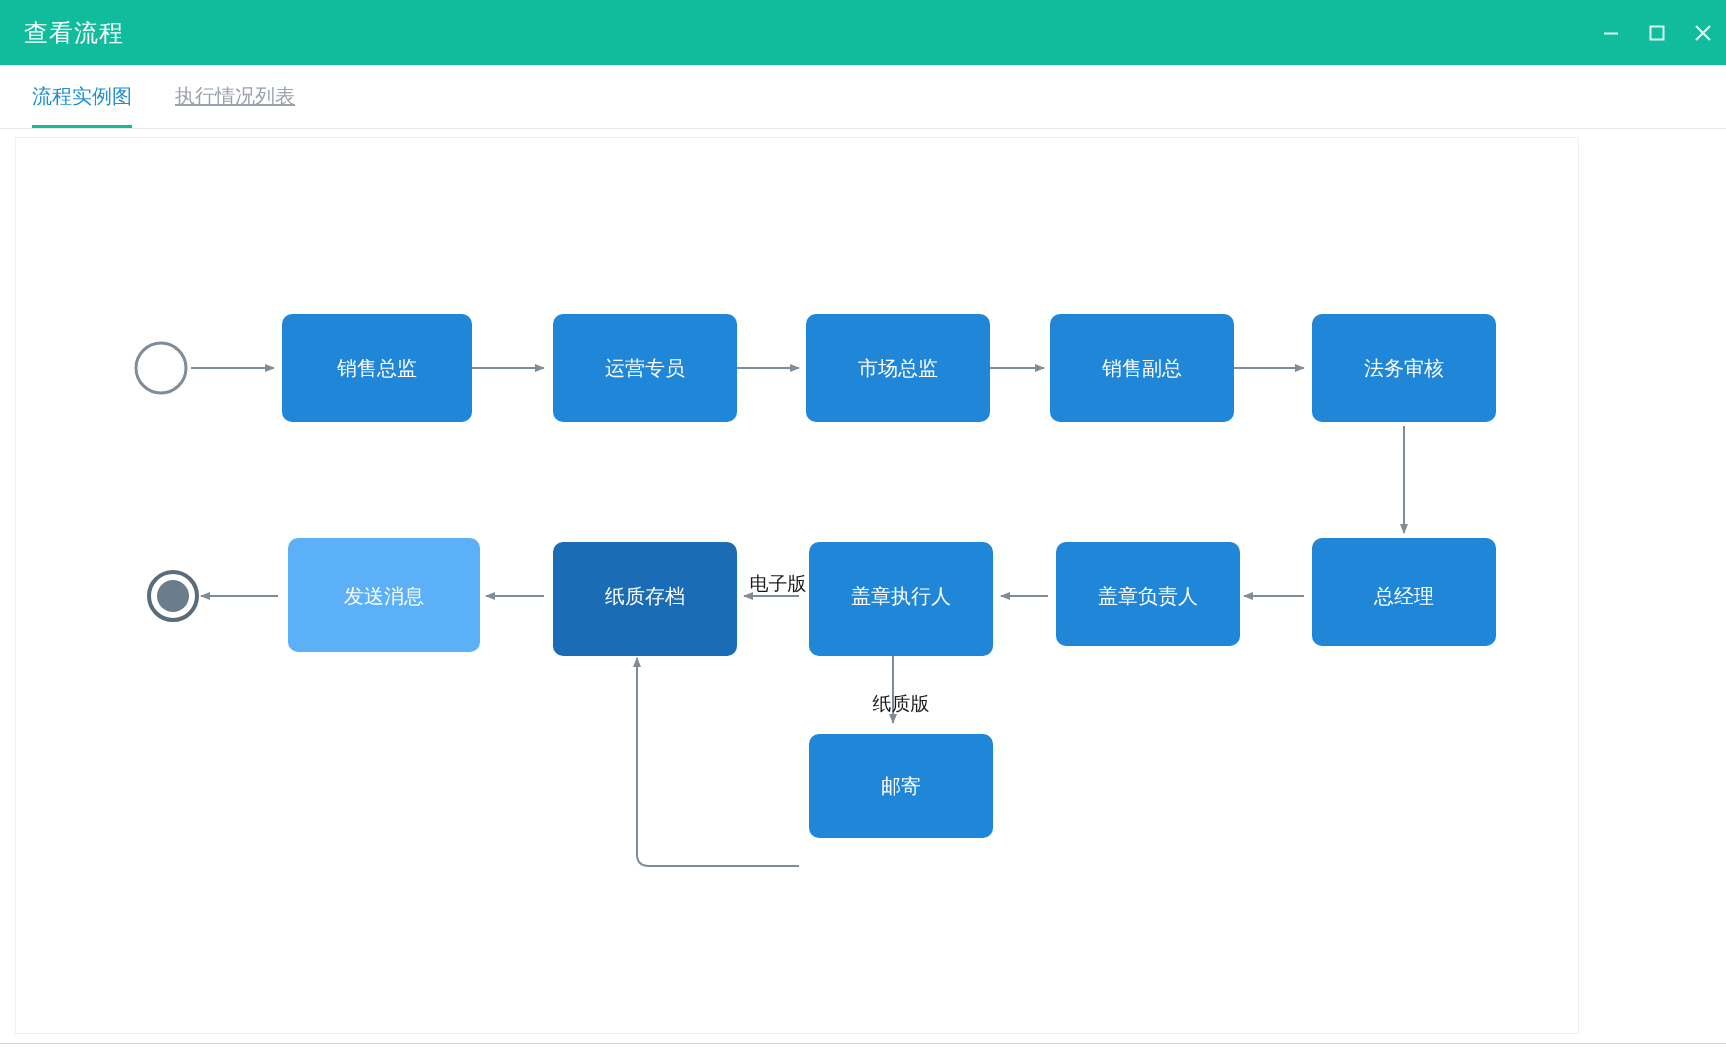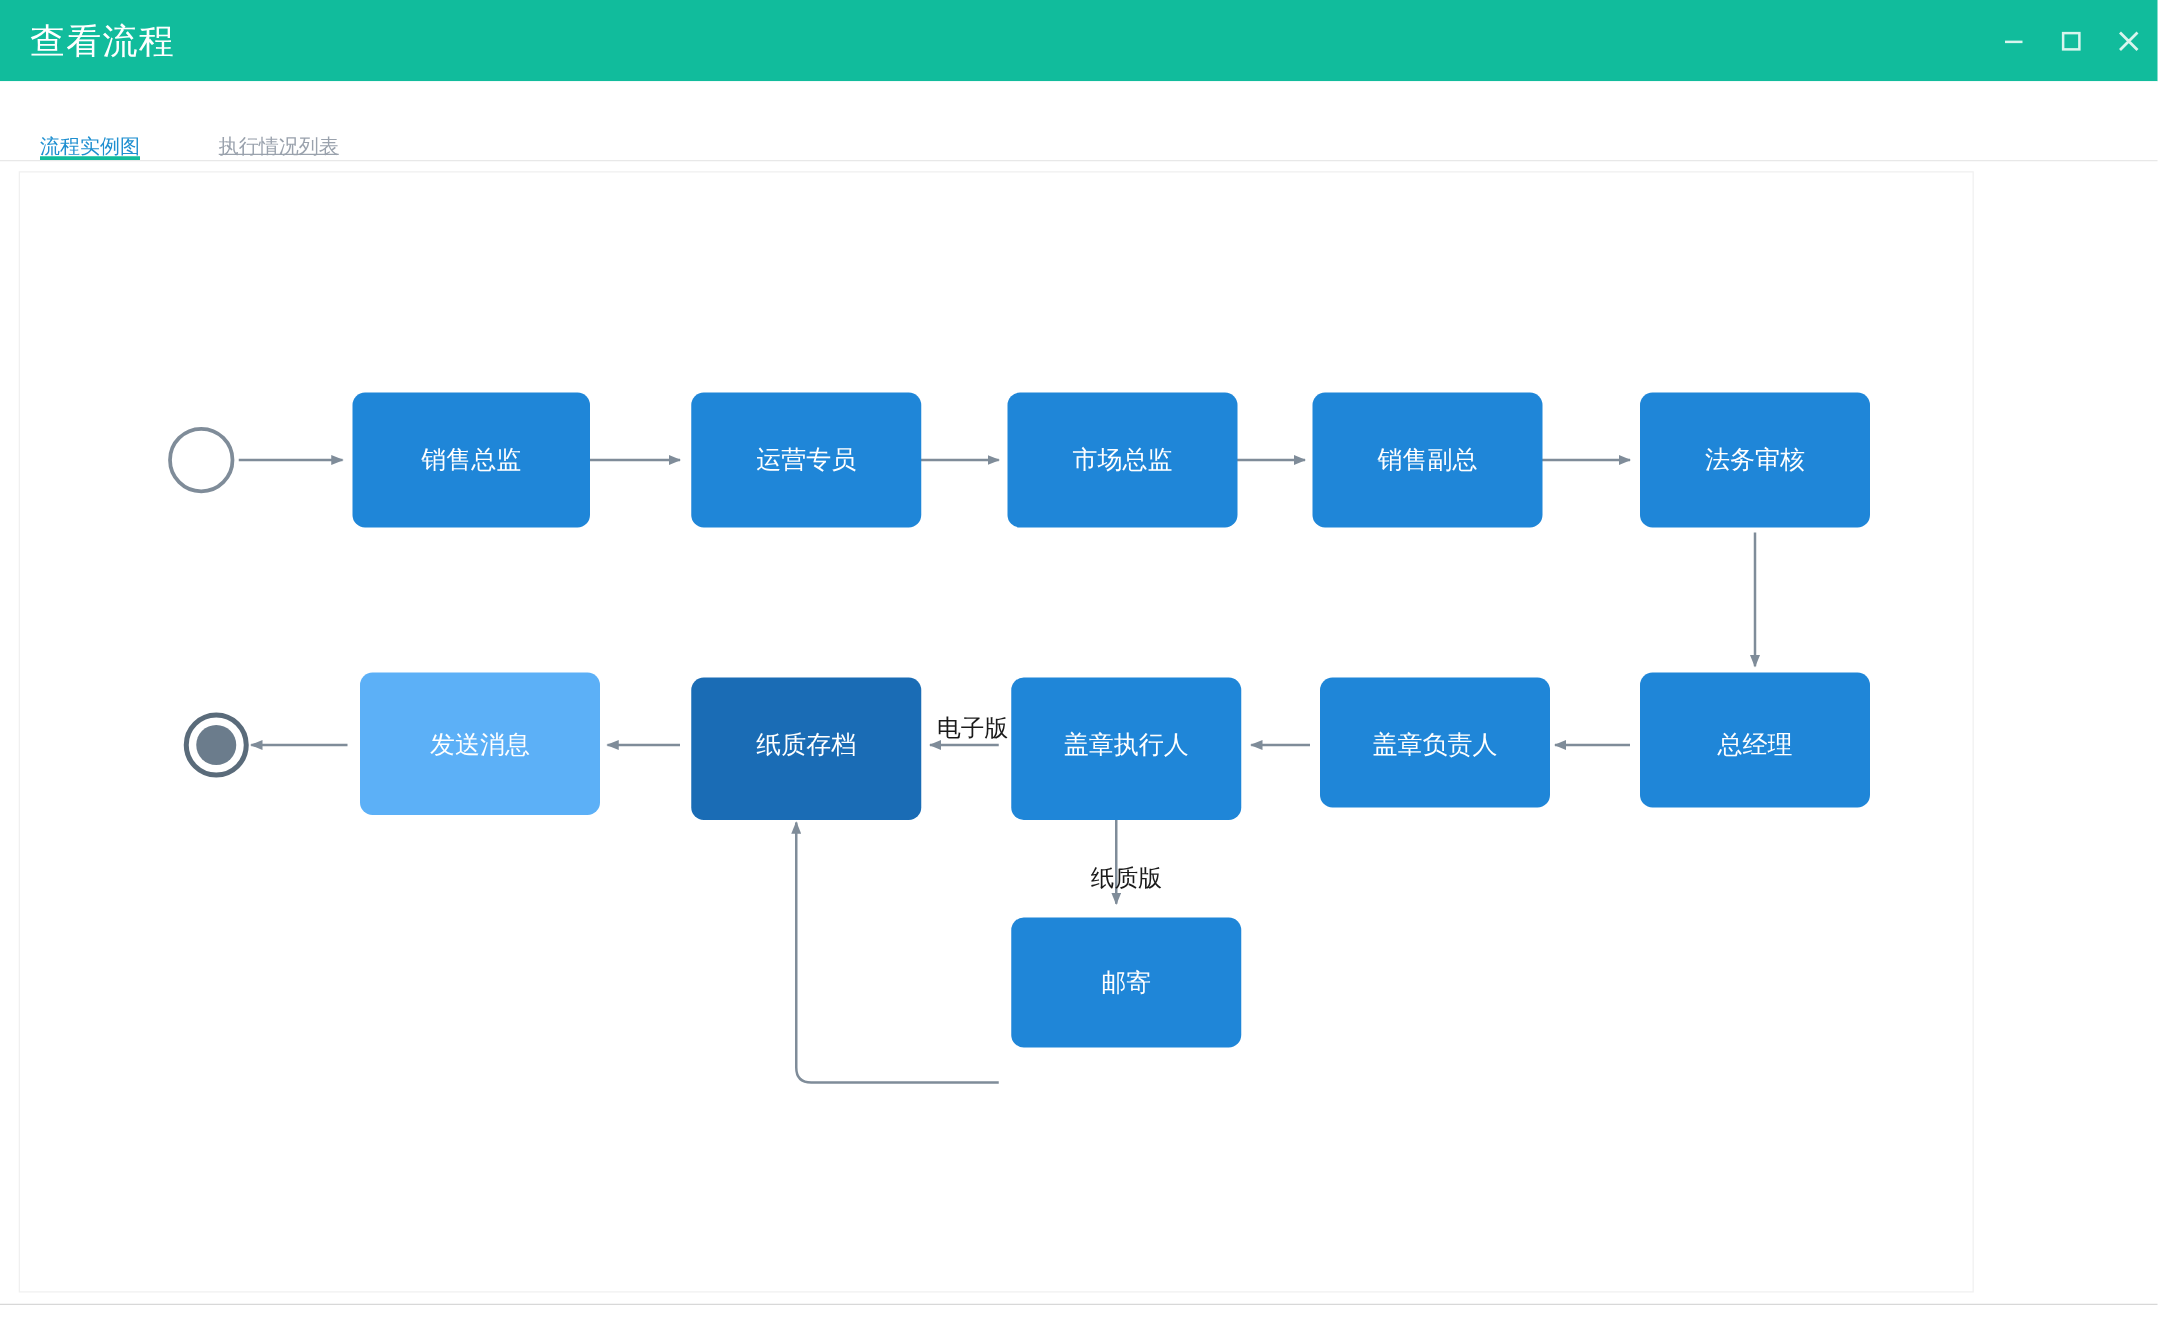--- a/index.html
+++ b/index.html
@@ -21,21 +21,21 @@
     left: 0; top: 0;
     width: 1726px;
     height: 65px;
     background: #11bc9c;
     display: flex;
     align-items: center;
     box-sizing: border-box;
   }
   .titlebar-title {
     color: #ffffff;
-    font-size: 28px;
+    font-size: 24px;
     margin-left: 24px;
     letter-spacing: 1px;
     white-space: nowrap;
   }
   .win-controls {
     margin-left: auto;
     display: flex;
     align-items: center;
     height: 65px;
   }
@@ -57,22 +57,22 @@
     height: 64px;
     background: #ffffff;
     border-bottom: 1px solid #e8e8e8;
     box-sizing: border-box;
   }
   .tab {
     position: absolute;
     top: 0;
     height: 63px;
     display: flex;
-    align-items: flex-end;
-    font-size: 16px;
+    align-items: center;
+    font-size: 20px;
     white-space: nowrap;
   }
   .tab-active {
     left: 32px;
     color: #1e8fd0;
   }
   .tab-active::after {
     content: "";
     position: absolute;
     left: 0;

